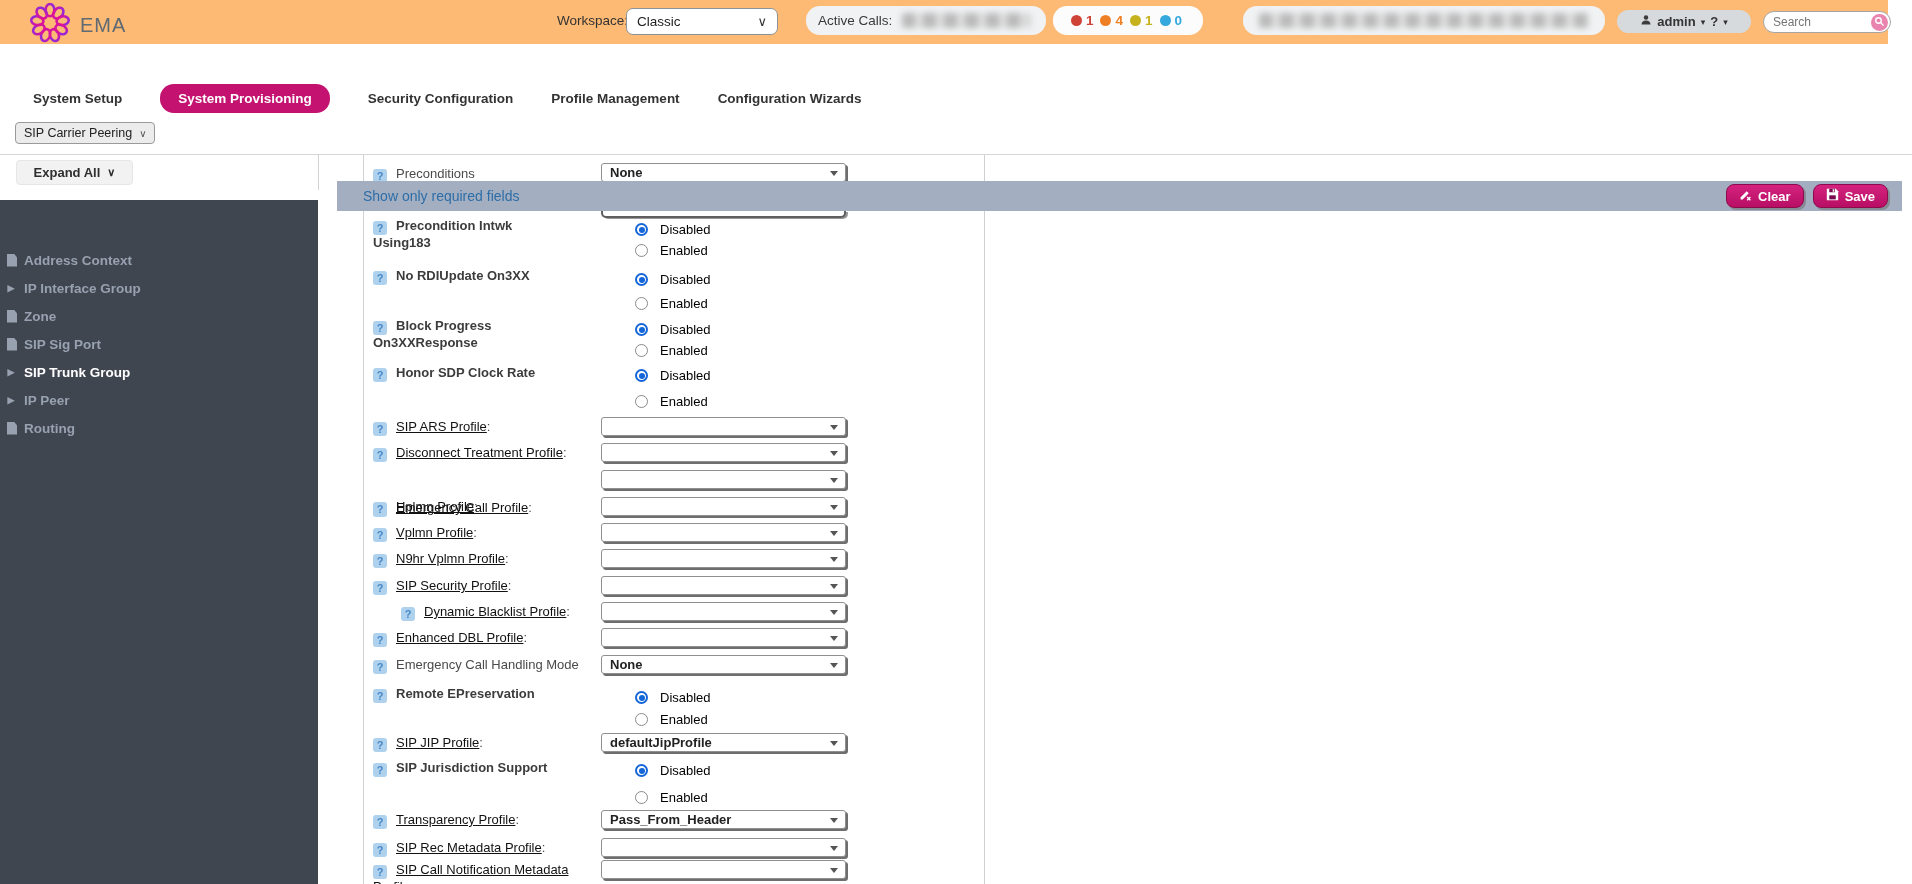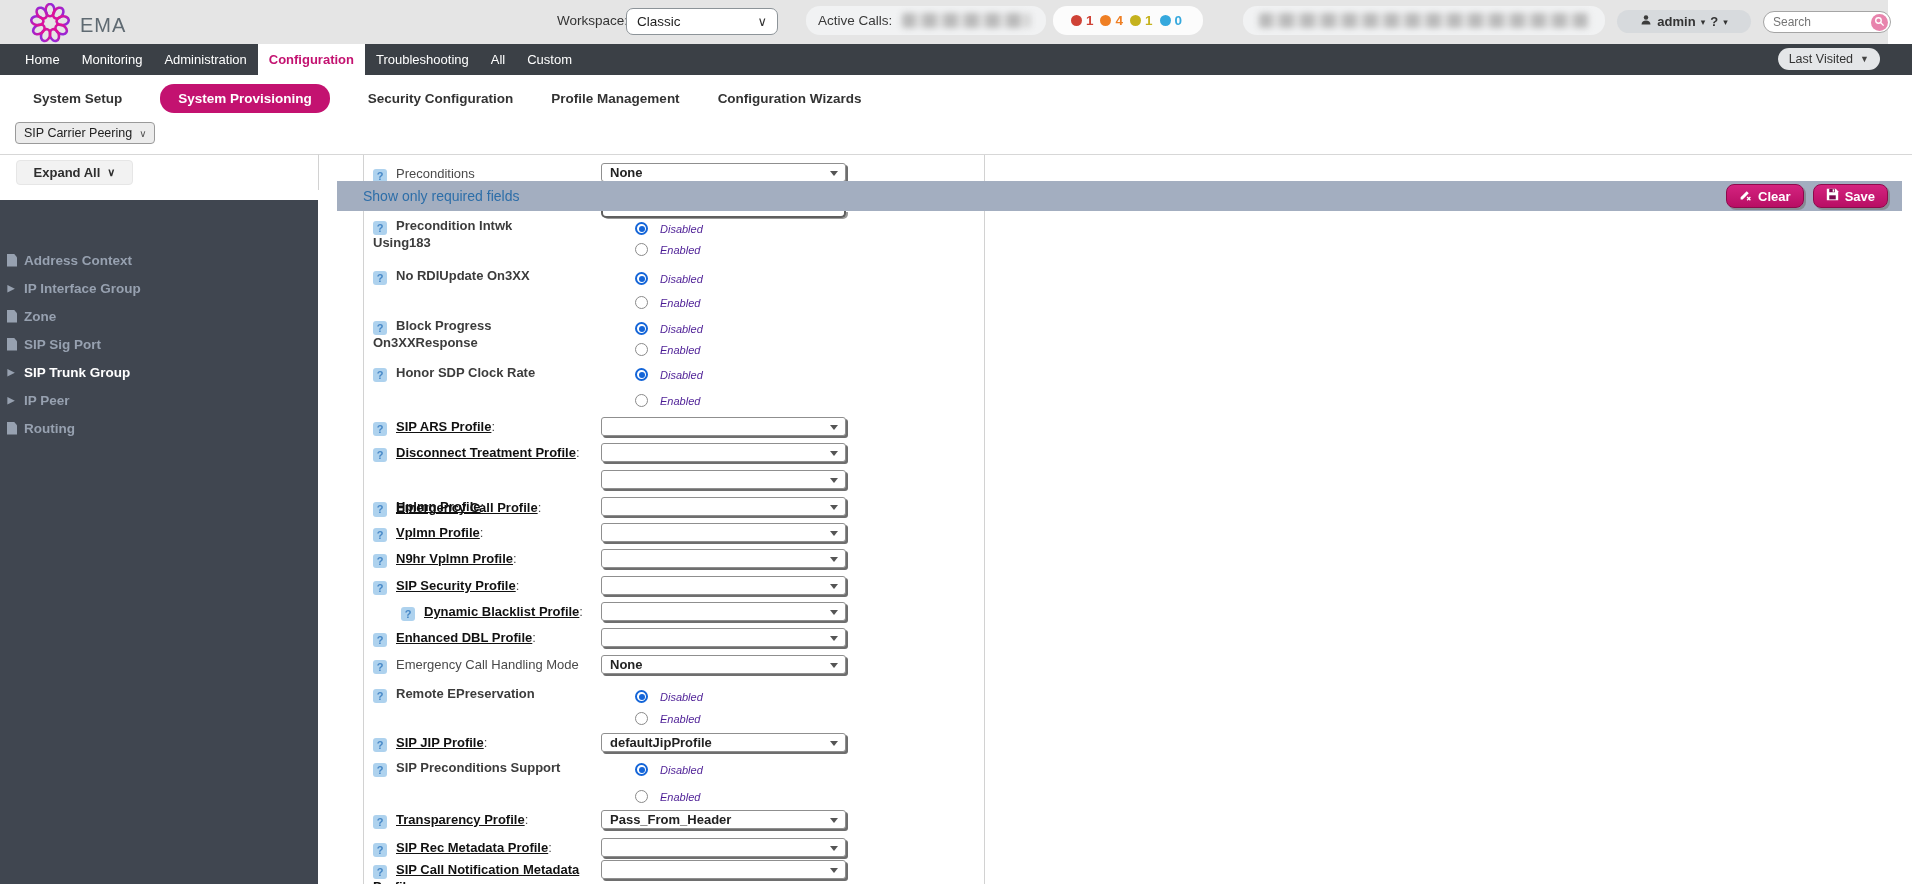--- a/index.html
+++ b/index.html
@@ -1,21 +1,21 @@
 <!DOCTYPE html>
 <html><head>
 <meta charset="utf-8">
 <style>
   * { margin:0; padding:0; box-sizing:border-box; }
   html,body { width:1912px; height:884px; overflow:hidden; background:#fff;
               font-family:"Liberation Sans", sans-serif; }
   #page { position:relative; width:1912px; height:884px; background:#fff; }
 
   
-  .header { position:absolute; left:0; top:0; width:1888px; height:44px; background:#e5e5e5; }
+  .header { position:absolute; left:0; top:0; width:1888px; height:44px; background:#fdba74; }
   .logo-wrap { position:absolute; left:30px; top:3px; display:flex; align-items:center; gap:10px; }
   .logo-text { font-size:20px; color:#5f6a72; letter-spacing:1px; }
   .ws-label { position:absolute; left:557px; top:13px; font-size:13.5px; color:#333; }
   .ws-select { position:absolute; left:626px; top:8px; width:152px; height:27px; border:1.5px solid #8d9499;
                border-radius:7px; background:#fff; font-size:13.5px; color:#222; display:flex;
                align-items:center; padding:0 10px; justify-content:space-between; }
   .band { position:absolute; top:6px; height:29px; background:#f1f2f3; border-radius:14px; display:flex; align-items:center; }
   .band.calls { left:806px; width:240px; padding-left:12px; gap:10px; }
   .ac-label { font-size:13.5px; color:#3a3a3a; white-space:nowrap; }
   .redact { filter:blur(3px); border-radius:3px; opacity:.9;
@@ -71,34 +71,34 @@
                font-size:13.5px; font-weight:bold; color:#97a1b0; cursor:pointer; }
   .side-item.branch { padding-left:5px; }
   .side-item.selected { color:#fff; }
   .file-ico { width:10px; height:13px; background:#97a1b0; display:inline-block;
               clip-path:polygon(0 0,68% 0,100% 28%,100% 100%,0 100%); }
   .tri-ico { font-size:9px; color:#97a1b0; width:12px; text-align:center; }
 
   
   .frow-label { position:absolute; left:373px; width:228px; font-size:13px; color:#4a4a4a; line-height:16px; }
   .frow-label.bold { font-weight:bold; color:#3c3c3c; }
-  .frow-label a { color:#111; text-decoration:underline; cursor:pointer;font-weight:bold; }
+  .frow-label a { color:#111; text-decoration:underline; cursor:pointer; }
   .help-ico { display:inline-block; width:14px; height:14px; background:#aed2ee; color:#4788c7; border-radius:3px;
               font-size:11px; font-weight:bold; text-align:center; line-height:14px; margin-right:9px;
               vertical-align:-2px; cursor:pointer; }
   .fselect { position:absolute; left:601px; width:245px; height:19px; background:#fff; border:1px solid #8f8f8f;
              border-radius:3px; box-shadow:2px 2px 0 #6e6e6e; display:flex; align-items:center;
              padding:0 8px; font-size:13px; font-weight:bold; color:#222; cursor:pointer; }
   .fselect .arrow { position:absolute; right:7px; top:7px; width:0; height:0;
                     border-left:4px solid transparent; border-right:4px solid transparent; border-top:5px solid #555; }
   .radio-row { position:absolute; left:635px; display:flex; align-items:center; gap:12px; cursor:pointer; }
   .radio { width:13px; height:13px; border-radius:50%; border:1px solid #8a8a8a; background:#fff; position:relative; }
   .radio.sel { border:2px solid #1465d8; }
   .radio.sel::after { content:''; position:absolute; inset:1.5px; border-radius:50%; background:#1465d8; }
-  .radio-label { font-size:11px; color:#4c1d95;font-style:italic; }
+  .radio-label { font-size:13px; color:#000000; }
 
   
   .banner { position:absolute; left:337px; top:181px; width:1565px; height:30px; background:#a3aec0;
             display:flex; align-items:center; z-index:5; }
   .banner-link { margin-left:26px; font-size:14px; color:#2d6ea8; cursor:pointer; }
   .banner-btns { position:absolute; right:14px; top:3px; display:flex; gap:9px; }
   .pbtn { height:24px; background:linear-gradient(#d4237f,#b80e64); border:1px solid #8d0a4c; border-radius:8px;
           color:#fff; font-weight:bold; font-size:13px; display:flex; align-items:center; gap:6px;
           padding:0 12px; cursor:pointer; box-shadow:2px 2px 0 #868b93; font-family:"Liberation Sans",sans-serif; }
   .remnant { position:absolute; left:601px; top:211px; width:245px; height:7px; background:#fff;
@@ -174,33 +174,20 @@
         <span>
           <svg viewBox="0 0 16 16" width="11" height="11">
               <circle cx="6.5" cy="6.5" r="4" fill="none" stroke="#fff" stroke-width="2"></circle>
               <line x1="9.6" y1="9.6" x2="14" y2="14" stroke="#fff" stroke-width="2"></line>
             </svg>
         </span>
       </button>
     </div>
   </div>
 
-  <div class="nav" id="mainnav">
-    <div class="nav-item">Home</div>
-      <div class="nav-item">Monitoring</div>
-      <div class="nav-item">Administration</div>
-      <div class="nav-item active">Configuration</div>
-      <div class="nav-item">Troubleshooting</div>
-      <div class="nav-item">All</div>
-      <div class="nav-item">Custom</div>
-      <div class="last-visited">
-      <span>Last Visited</span>
-      <span class="tri">▼</span>
-    </div>
-  </div>
 
   <div class="subnav" id="subnav">
       <div class="subnav-item">System Setup</div>
       <div class="subnav-item active">System Provisioning</div>
       <div class="subnav-item">Security Configuration</div>
       <div class="subnav-item">Profile Management</div>
       <div class="subnav-item">Configuration Wizards</div>
     </div>
 
   <div class="ctx-row">
@@ -376,21 +363,21 @@
       </div>
       <div class="radio-row" style="top: 712px;">
         <span class="radio"></span>
         <span class="radio-label">Enabled</span>
       </div>
       <div class="frow-label" style="top: 735px;"><span class="help-ico">?</span><a>SIP JIP Profile</a><span>:</span></div>
       <div class="fselect" style="top: 733px;">
         <span>defaultJipProfile</span>
         <span class="arrow"></span>
       </div>
-      <div class="frow-label bold" style="top: 760px;"><span class="help-ico">?</span><span>SIP Preconditions Support</span></div>
+      <div class="frow-label bold" style="top: 760px;"><span class="help-ico">?</span><span>SIP Jurisdiction Support</span></div>
       <div class="radio-row" style="top: 763px;">
         <span class="radio sel"></span>
         <span class="radio-label">Disabled</span>
       </div>
       <div class="radio-row" style="top: 790px;">
         <span class="radio"></span>
         <span class="radio-label">Enabled</span>
       </div>
       <div class="frow-label" style="top: 812px;"><span class="help-ico">?</span><a>Transparency Profile</a><span>:</span></div>
       <div class="fselect" style="top: 810px;">

